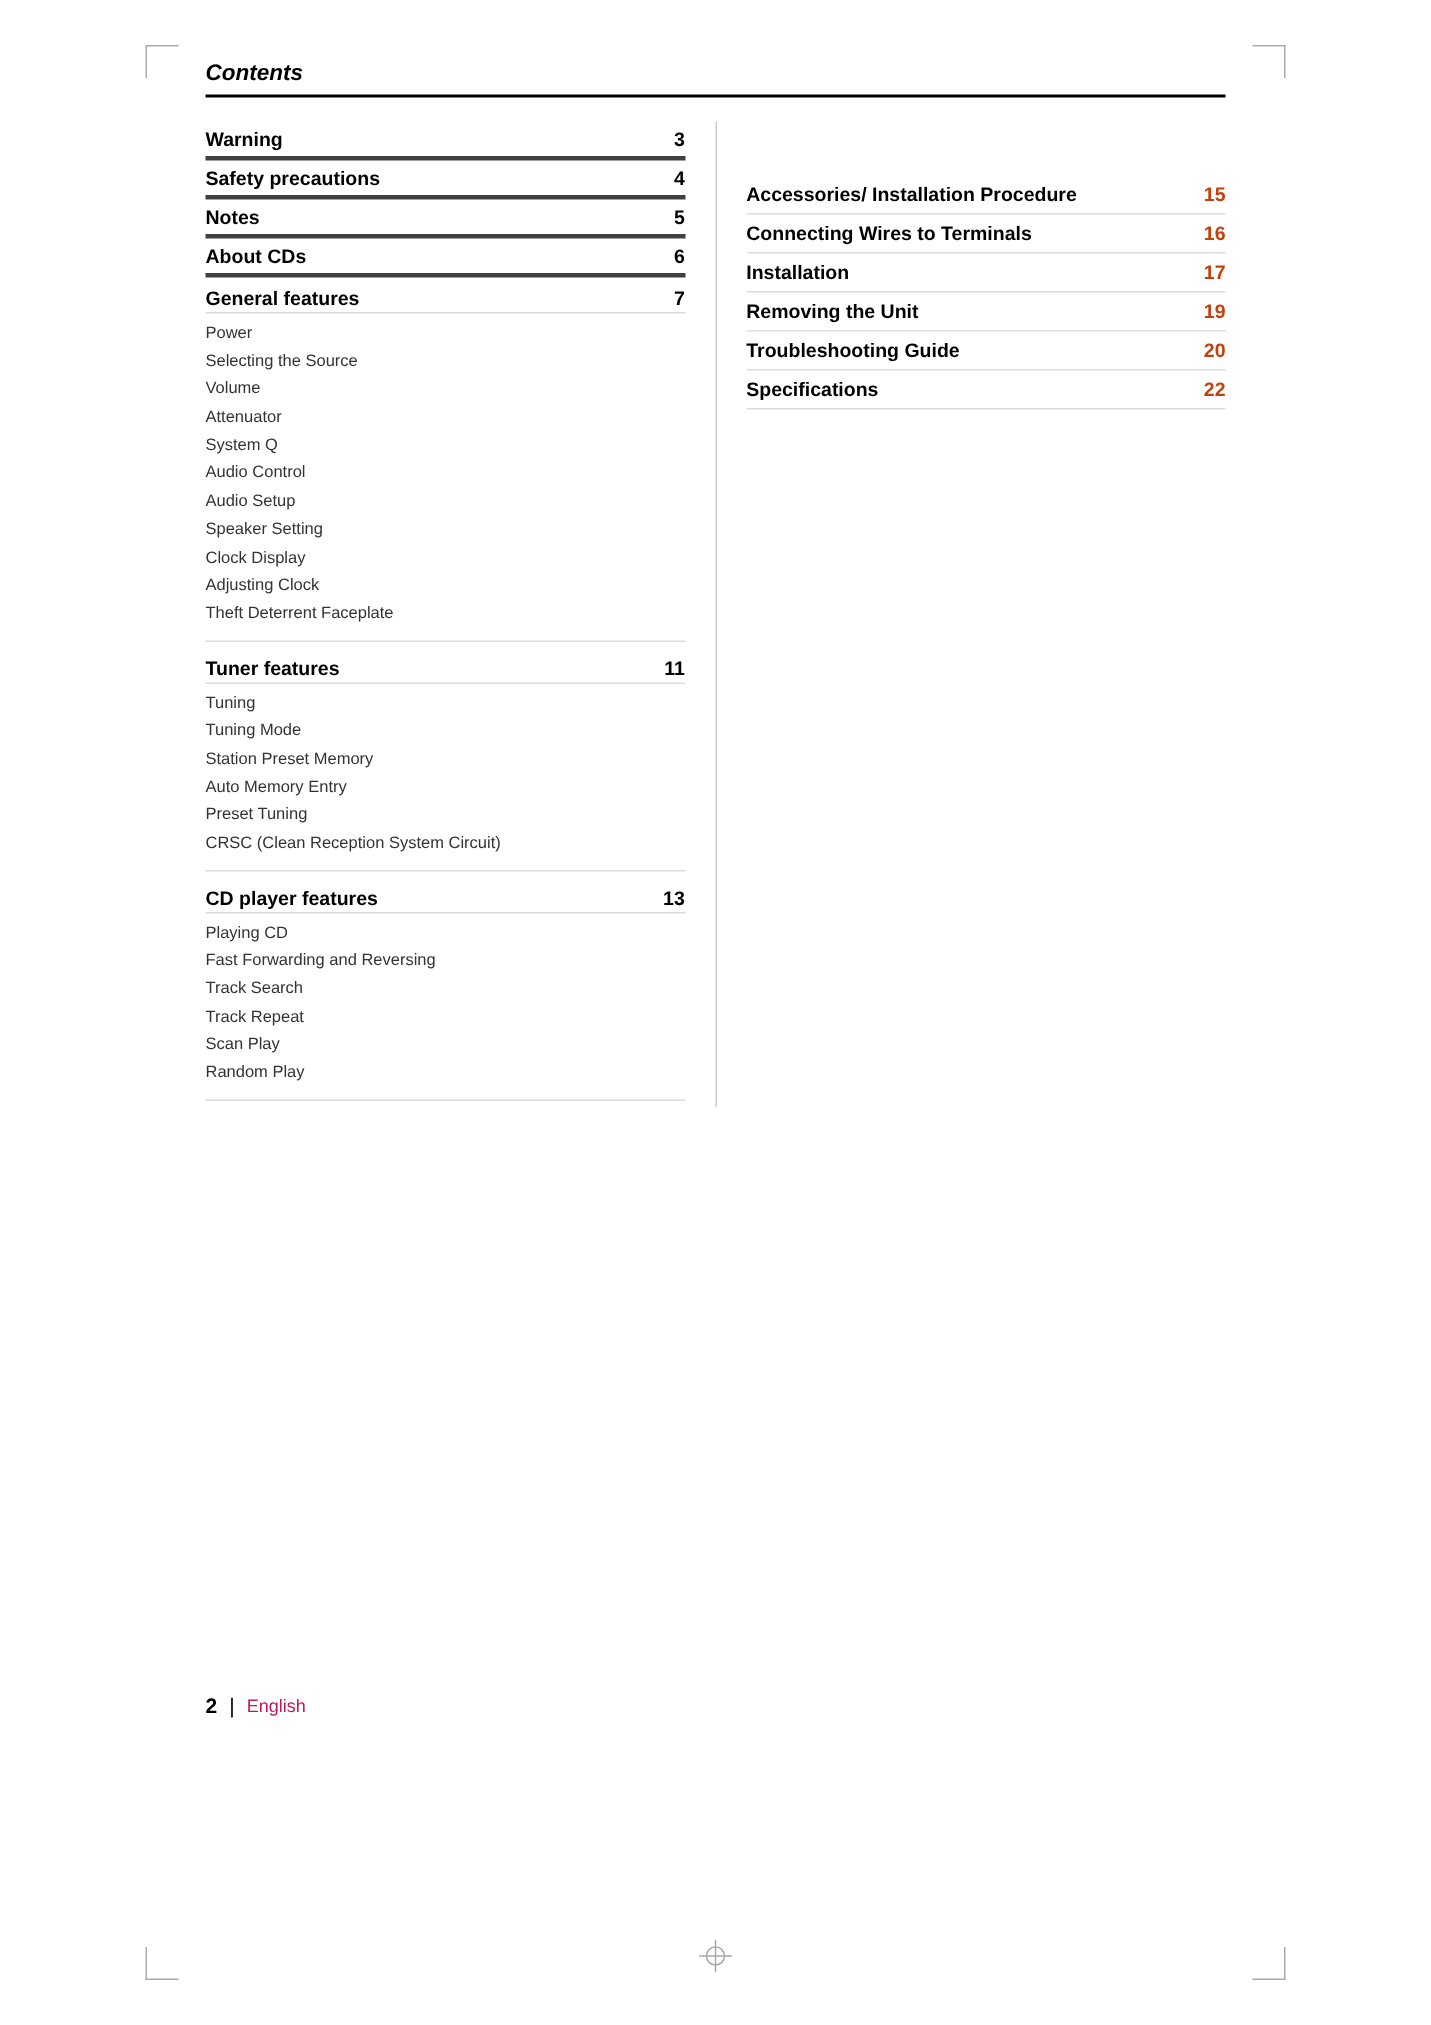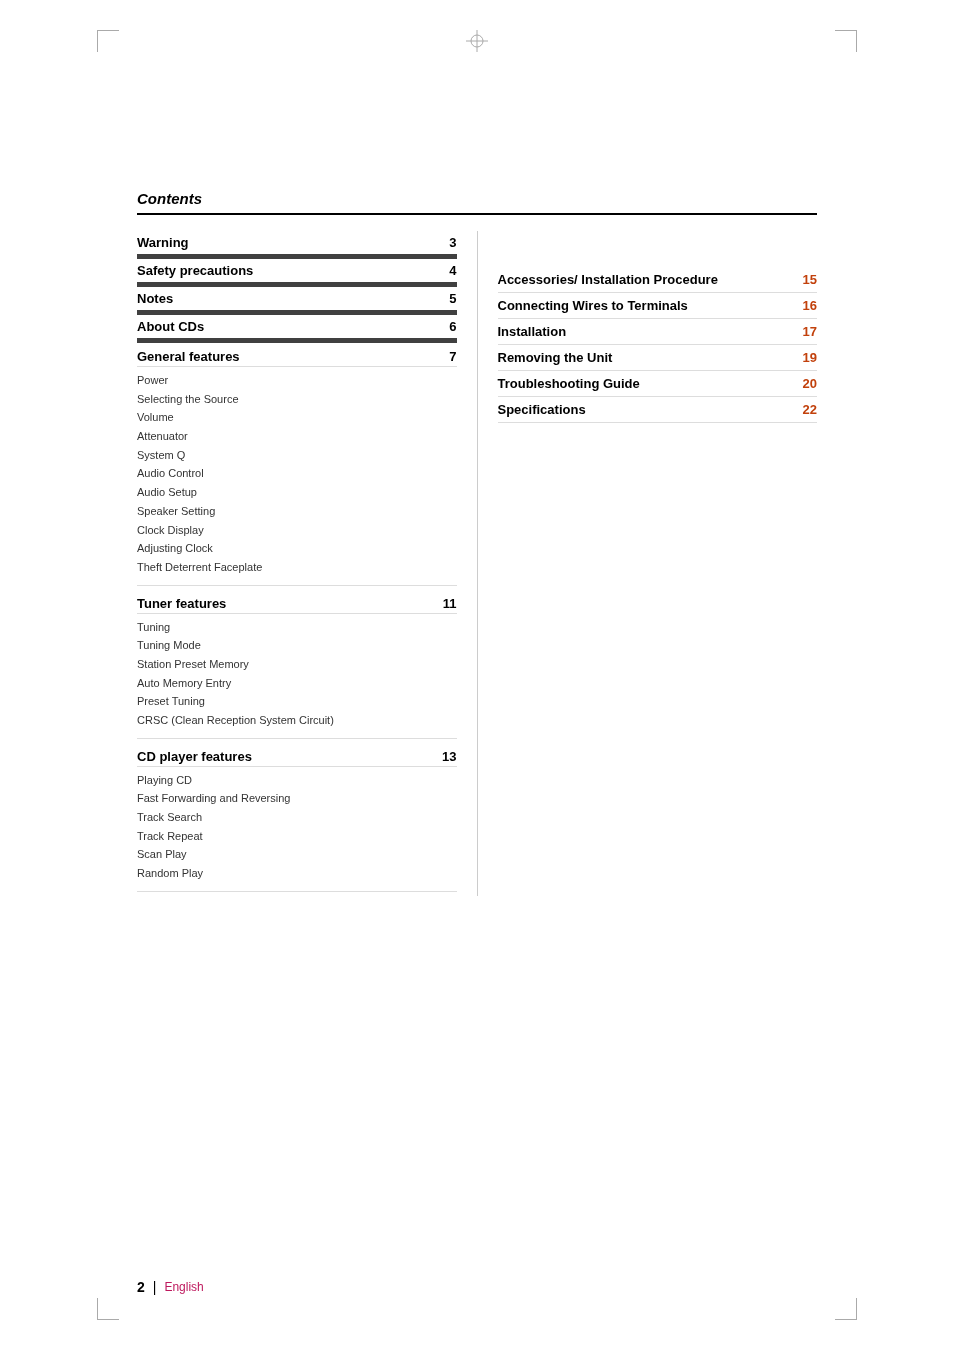--- a/index.html
+++ b/index.html
@@ -55,21 +55,21 @@
       padding-left: 20px;
       margin-top: 36px;
     }
 
     
     .toc-entry {
       display: flex;
       justify-content: space-between;
       align-items: baseline;
       padding: 4px 0;
-      border-bottom: 5px solid #404040;
+      border-bottom: 3px solid #404040;
     }
 
     .toc-entry-bold {
       font-weight: bold;
       font-size: 13px;
       color: #000;
     }
 
     .toc-entry-number {
       font-weight: bold;
@@ -160,21 +160,21 @@
       font-size: 12px;
       color: #be185d;
     }
 
     
     .outer-page {
       width: 880px;
       min-height: 1350px;
       position: relative;
       display: flex;
-      align-items: flex-end;
+      align-items: flex-start;
       justify-content: center;
       background: #fff;
     }
 
     .crosshair-top {
       position: absolute;
       top: 30px;
       left: 50%;
       transform: translateX(-50%);
     }

